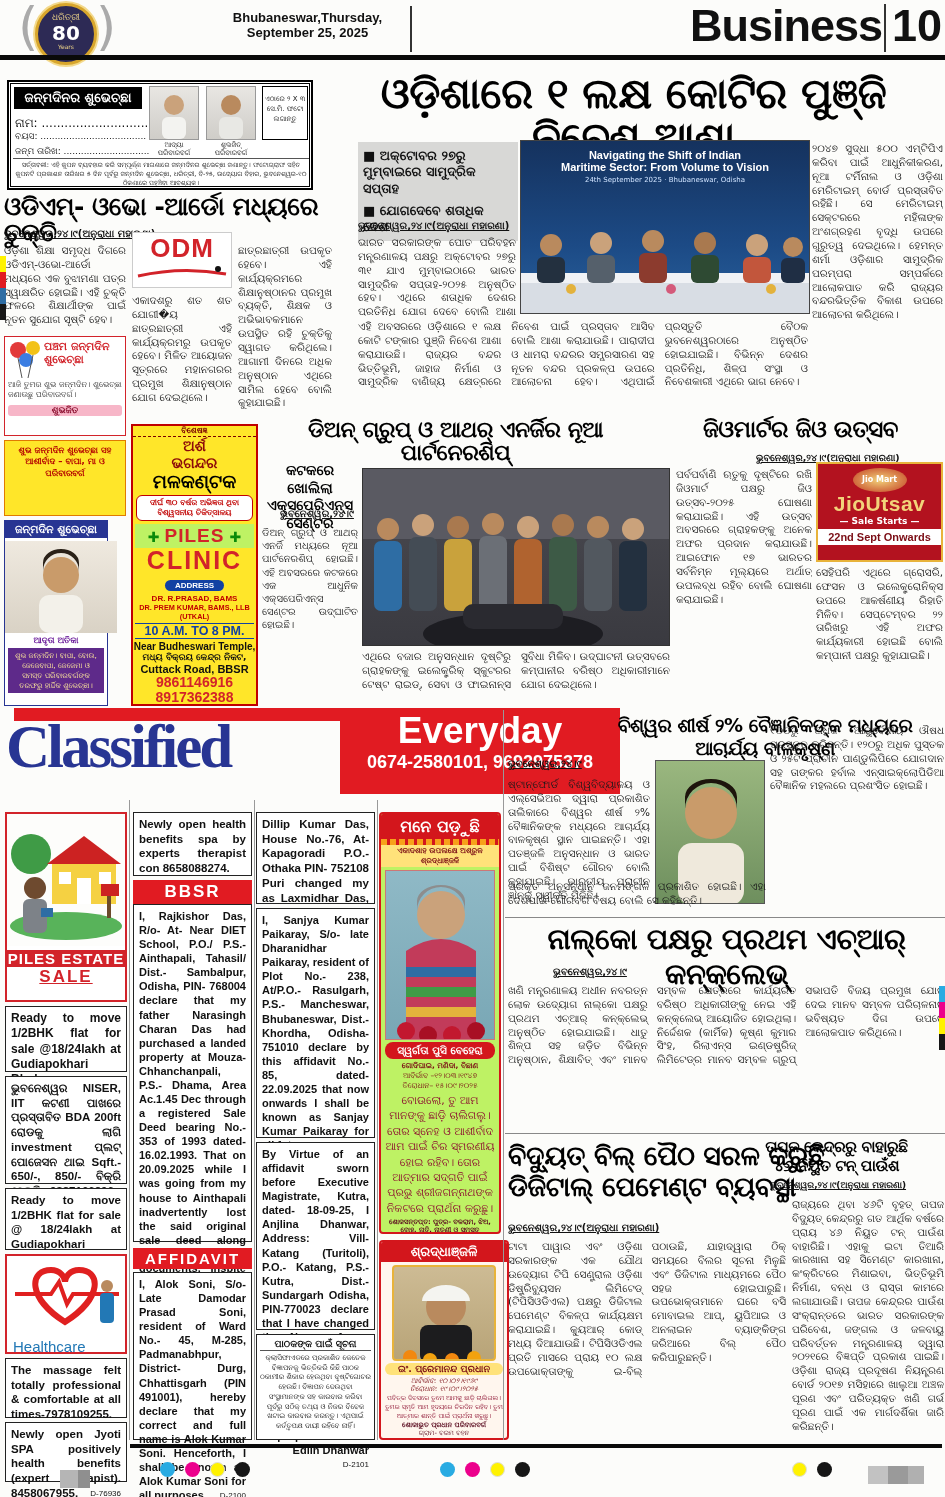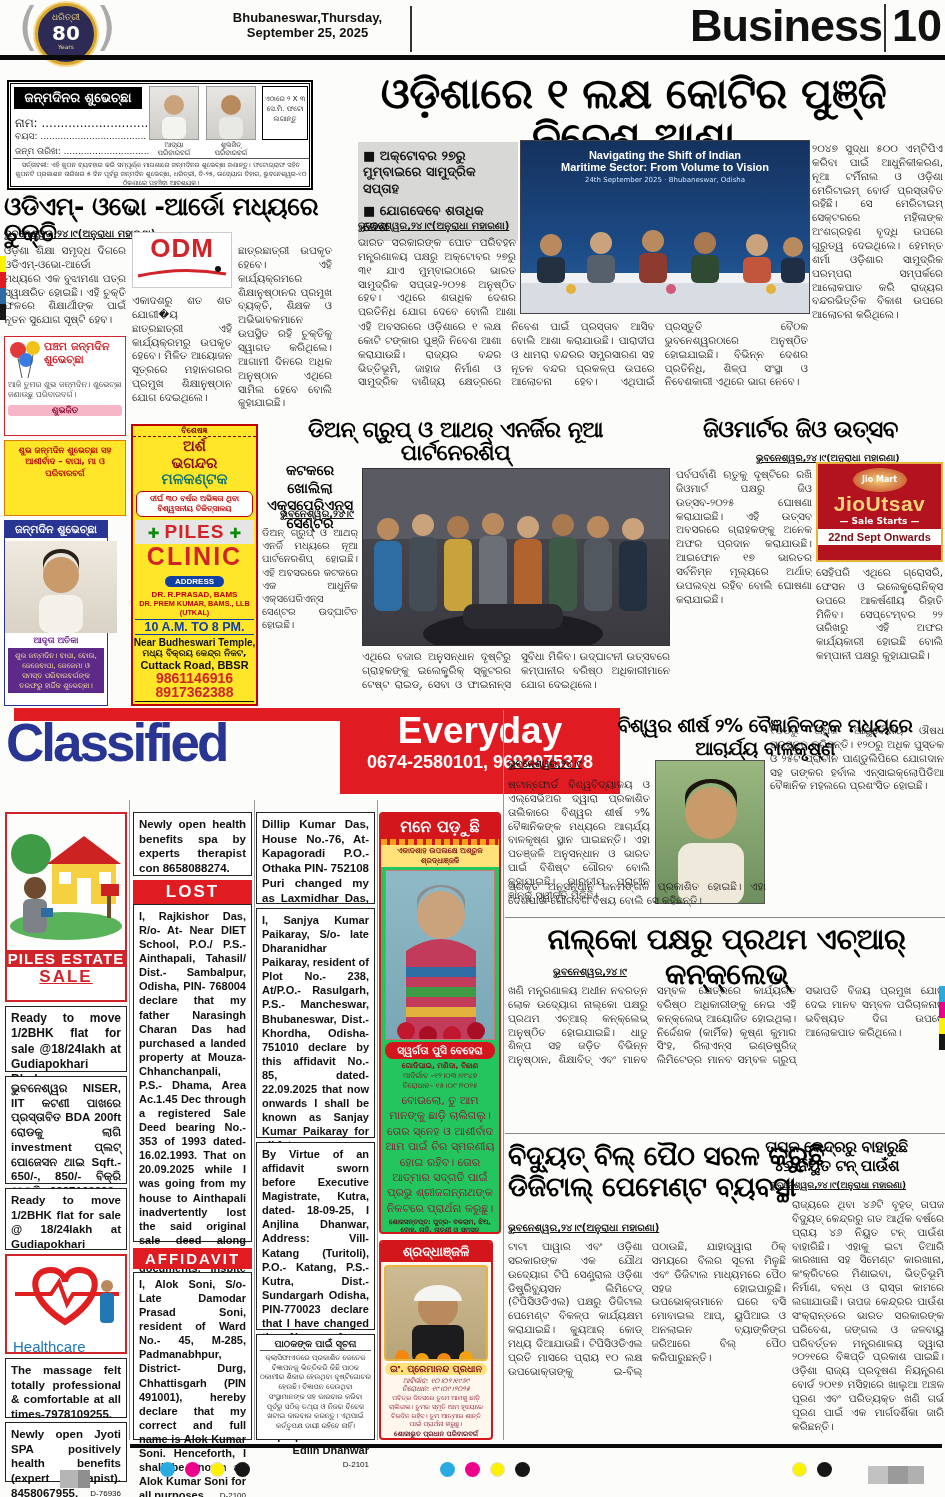--- a/index.html
+++ b/index.html
@@ -15,21 +15,21 @@
   .byline { font-size:10px; font-weight:bold; text-decoration:underline; color:#111; }
   .rule { background:#0a0a0a; }
   .vline { background:#999; width:1px; }
   .hline { background:#888; height:1px; }
   .box { border:1.5px solid #222; background:#fff; padding:4px 5px; }
   .cls-ad { font-family:"Liberation Sans", sans-serif; font-size:12px; font-weight:bold;
             line-height:1.28; text-align:justify; }
   .dnum { font-size:8px; font-weight:normal; float:right; margin-top:3px; }
   .red-hdr { background:#e11b22; color:#fff; font-family:"Liberation Sans", sans-serif;
              font-weight:bold; font-size:17px; text-align:center; letter-spacing:2px; padding:2px 0; }
-  .obit-card { border:2.5px solid #d3161c; border-radius:4px; overflow:hidden; background:#22c55e; }
+  .obit-card { border:2.5px solid #d3161c; border-radius:4px; overflow:hidden; background:#bef264; }
   .dot { width:15px; height:15px; border-radius:50%; display:inline-block; margin-right:5px; }
   .gray-patch { display:inline-block; height:18px; }
   .subhd { font-weight:bold; font-size:14px; line-height:1.25; text-align:center; color:#000; }
 </style>
 </head>
 <body>
 
 <div class="page">
 
   <div class="abs" style="left:18px;top:2px;width:100px;height:54px;">
@@ -154,23 +154,23 @@
       </svg>
     </div>
     <div style="text-align:center;font-size:8.5px;font-weight:bold;color:#6a1b9a;margin-top:2px;">ଆଦୃତା ଅତିକା</div>
     <div style="margin:2px 3px;background:#5e2a8a;color:#ffe99b;font-size:7.3px;padding:3px;line-height:1.35;text-align:center;">ଶୁଭ ଜନ୍ମଦିନ। ବାପା, ବୋଉ, ଜେଜେବାପା, ଜେଜେମା ଓ ସମସ୍ତ ପରିବାରବର୍ଗଙ୍କ ତରଫରୁ ହାର୍ଦ୍ଦିକ ଶୁଭେଚ୍ଛା।</div>
   </div>
 
   <div class="abs" style="left:131px;top:424px;width:127px;height:282px;background:#ffe629;border:2px solid #c00000;text-align:center;overflow:hidden;">
     <div style="font-size:8px;color:#7a0000;font-weight:bold;border-bottom:1px dashed #7a0000;">ବିଶେଷଜ୍ଞ</div>
     <div style="color:#8c0a0a;font-weight:bold;font-size:15px;line-height:1.1;margin-top:1px;">ଅର୍ଶ</div>
     <div style="color:#8c0a0a;font-weight:bold;font-size:15px;line-height:1.1;">ଭଗନ୍ଦର</div>
-    <div style="color:#0f766e;font-weight:bold;font-size:15px;line-height:1.1;">ମଳକଣ୍ଟକ</div>
+    <div style="color:#000000;font-weight:bold;font-size:19px;line-height:1.1;">ମଳକଣ୍ଟକ</div>
     <div style="margin:3px 3px;background:#fff;border:1px solid #c00000;border-radius:6px;color:#c00000;font-size:7.8px;font-weight:bold;padding:2px;line-height:1.3;">ଦୀର୍ଘ ୩୦ ବର୍ଷର ଅଭିଜ୍ଞତା ଥିବା ବିଶ୍ୱସନୀୟ ଚିକିତ୍ସାଳୟ</div>
-    <div style="background:#e5e5e5;margin:0 2px;padding:1px 0;">
+    <div style="background:#bef264;margin:0 2px;padding:1px 0;">
       <span style="color:#0a8a0a;font-size:14px;font-weight:bold;">✚</span>
       <span style="color:#d2232a;font-size:19px;font-weight:bold;font-family:'Liberation Sans',sans-serif;letter-spacing:1px;">PILES</span>
       <span style="color:#0a8a0a;font-size:14px;font-weight:bold;">✚</span>
     </div>
     <div style="color:#d2232a;font-size:25px;font-weight:bold;font-family:'Liberation Sans',sans-serif;letter-spacing:2px;line-height:1;">CLINIC</div>
     <div style="display:inline-block;background:#1241a3;color:#fff;font-size:8px;font-weight:bold;border-radius:8px;padding:1px 10px;margin-top:2px;font-family:'Liberation Sans',sans-serif;">ADDRESS</div>
     <div style="color:#c00000;font-size:8px;font-weight:bold;font-family:'Liberation Sans',sans-serif;margin-top:2px;">DR. R.PRASAD, BAMS</div>
     <div style="color:#c00000;font-size:7.3px;font-weight:bold;font-family:'Liberation Sans',sans-serif;">DR. PREM KUMAR, BAMS., LLB (UTKAL)</div>
     <div style="color:#1241a3;font-size:12.5px;font-weight:bold;font-family:'Liberation Sans',sans-serif;border-top:1.5px solid #1241a3;border-bottom:1.5px solid #1241a3;margin:2px 2px;">10 A.M. TO 8 PM.</div>
     <div style="font-size:10px;font-weight:bold;font-family:'Liberation Sans',sans-serif;">Near Budheswari Temple,</div>
@@ -222,21 +222,21 @@
   <div class="abs news" style="left:676px;top:468px;width:136px;height:238px;overflow:hidden;">ପର୍ବପର୍ବାଣି ଋତୁକୁ ଦୃଷ୍ଟିରେ ରଖି ଜିଓମାର୍ଟ ପକ୍ଷରୁ ଜିଓ ଉତ୍ସବ-୨୦୨୫ ଘୋଷଣା କରାଯାଇଛି। ଏହି ଉତ୍ସବ ଅବସରରେ ଗ୍ରାହକଙ୍କୁ ଅନେକ ଅଫର ପ୍ରଦାନ କରାଯାଉଛି। ଆଇଫୋନ ୧୭ ଭାରତର ସର୍ବନିମ୍ନ ମୂଲ୍ୟରେ ଅର୍ଥାତ୍ ଉପଲବ୍ଧ ରହିବ ବୋଲି ଘୋଷଣା କରାଯାଇଛି।</div>
   <div class="abs" style="left:816px;top:462px;width:127px;height:100px;background:#b3121f;border:2px solid #e8b33a;text-align:center;overflow:hidden;">
     <div style="margin:4px auto 0;width:54px;height:24px;border-radius:50%;background:radial-gradient(#f2d37a,#c23b22);color:#fff;font-size:8px;font-weight:bold;line-height:24px;">Jio Mart</div>
     <div style="color:#f2d37a;font-size:21px;font-weight:bold;font-family:'Liberation Sans',sans-serif;letter-spacing:0.5px;">JioUtsav</div>
     <div style="color:#fff;font-size:9px;font-weight:bold;">— <span>Sale Starts</span> —</div>
     <div style="margin-top:3px;background:#fff;color:#7a0c14;font-size:11px;font-weight:bold;font-family:'Liberation Sans',sans-serif;padding:2px 0;">22nd Sept Onwards</div>
   </div>
   <div class="abs news" style="left:816px;top:566px;width:127px;height:140px;overflow:hidden;">ସେହିପରି ଏଥିରେ ଗ୍ରୋସରି, ଫେସନ ଓ ଇଲେକ୍ଟ୍ରୋନିକ୍ସ ଉପରେ ଆକର୍ଷଣୀୟ ରିହାତି ମିଳିବ। ସେପ୍ଟେମ୍ବର ୨୨ ତାରିଖରୁ ଏହି ଅଫର କାର୍ଯ୍ୟକାରୀ ହୋଇଛି ବୋଲି କମ୍ପାନୀ ପକ୍ଷରୁ କୁହାଯାଇଛି।</div>
 
   <div class="abs" style="left:14px;top:708px;width:606px;height:13px;background:#e11b22;"></div>
-  <div class="abs" style="left:6px;top:712px;width:340px;font-family:Liberation Sans, sans-serif;font-size:53px;font-weight:bold;color:#283593;letter-spacing:-3px;">Classified</div>
+  <div class="abs" style="left:6px;top:712px;width:340px;font-family:Liberation Serif, serif;font-size:61px;font-weight:bold;color:#283593;letter-spacing:-3px;">Classified</div>
   <div class="abs" style="left:340px;top:708px;width:280px;height:86px;background:#e11b22;color:#fff;text-align:center;">
     <div style="font-family:'Liberation Sans',sans-serif;font-size:37px;font-weight:bold;margin-top:2px;">Everyday</div>
     <div style="font-family:'Liberation Sans',sans-serif;font-size:18px;font-weight:bold;">0674-2580101, 9692975378</div>
   </div>
 
   <div class="abs hl" style="left:585px;top:714px;width:360px;font-size:19px;text-align:center;">ବିଶ୍ୱର ଶୀର୍ଷ ୨% ବୈଜ୍ଞାନିକଙ୍କ ମଧ୍ୟରେ ଆଚାର୍ଯ୍ୟ ବାଳକୃଷ୍ଣ</div>
   <div class="abs byline" style="left:508px;top:758px;width:140px;">ଭୁବନେଶ୍ୱର,୨୪।୯</div>
   <div class="abs news" style="left:508px;top:778px;width:142px;height:126px;overflow:hidden;">ଷ୍ଟାନ୍‌ଫୋର୍ଡ ବିଶ୍ୱବିଦ୍ୟାଳୟ ଓ ଏଲ୍‌ସେଭିଅର ଦ୍ୱାରା ପ୍ରକାଶିତ ତାଲିକାରେ ବିଶ୍ୱର ଶୀର୍ଷ ୨% ବୈଜ୍ଞାନିକଙ୍କ ମଧ୍ୟରେ ଆଚାର୍ଯ୍ୟ ବାଳକୃଷ୍ଣ ସ୍ଥାନ ପାଇଛନ୍ତି। ଏହା ପତଞ୍ଜଳି ଅନୁସନ୍ଧାନ ଓ ଭାରତ ପାଇଁ ବିଶିଷ୍ଟ ଗୌରବ ବୋଲି କୁହାଯାଇଛି। ଭାରତୀୟ ପ୍ରାଚୀନ ଜ୍ଞାନକୁ ସ୍ୱୀକୃତି ମିଳିଛି।</div>
   <div class="abs" style="left:655px;top:760px;width:110px;height:144px;background:linear-gradient(#9ab77f,#6e8f5e);border:1px solid #555;overflow:hidden;">
     <svg width="110" height="144">
@@ -308,21 +308,21 @@
   <div class="abs box cls-ad" style="left:5px;top:1358px;width:122px;height:60px;font-size:11.5px;">
     <span>The massage felt totally professional &amp; comfortable at all times-7978109255.</span><span class="dnum">D-76495</span>
   </div>
   <div class="abs box cls-ad" style="left:5px;top:1422px;width:122px;height:60px;font-size:11.5px;">
     <span>Newly open Jyoti SPA positively health benefits (expert therapist). 8458067955.</span><span class="dnum">D-76936</span>
   </div>
 
   <div class="abs box cls-ad" style="left:133px;top:812px;width:119px;height:64px;font-size:11.5px;">
     <span>Newly open health benefits spa by experts therapist con 8658088274.</span><span class="dnum">D-1866</span>
   </div>
-  <div class="abs red-hdr" style="left:133px;top:880px;width:119px;">LOST</div>
+  <div class="abs red-hdr" style="left:133px;top:880px;width:119px;">BBSR</div>
   <div class="abs box cls-ad" style="left:133px;top:904px;width:119px;height:338px;font-size:11px;">
     <span>I, Rajkishor Das, R/o- At- Near DIET School, P.O./ P.S.- Ainthapali, Tahasil/ Dist.- Sambalpur, Odisha, PIN- 768004 declare that my father Narasingh Charan Das had purchased a landed property at Mouza- Chhanchanpali, P.S.- Dhama, Area Ac.1.45 Dec through a registered Sale Deed bearing No.- 353 of 1993 dated- 16.02.1993. That on 20.09.2025 while I was going from my house to Ainthapali inadvertently lost the said original sale deed along with other property documents. Inspite of my repeated search it could not be traced out. If anybody found kindly contact me Mob. 9938904555 or deposit it at the nearest police station.</span><span class="dnum">D-2107</span>
   </div>
   <div class="abs red-hdr" style="left:133px;top:1248px;width:119px;font-size:15px;">AFFIDAVIT</div>
   <div class="abs box cls-ad" style="left:133px;top:1272px;width:119px;height:168px;font-size:11px;">
     <span>I, Alok Soni, S/o- Late Damodar Prasad Soni, resident of Ward No.- 45, M-285, Padmanabhpur, District- Durg, Chhattisgarh (PIN 491001), hereby declare that my correct and full name is Alok Kumar Soni. Henceforth, I shall be known as Alok Kumar Soni for all purposes.</span><span class="dnum">D-2100</span>
   </div>
 
   <div class="abs box cls-ad" style="left:256px;top:812px;width:119px;height:92px;font-size:11.5px;">
     <span>Dillip Kumar Das, House No.-76, At- Kapagoradi P.O.-Othaka PIN- 752108 Puri changed my as Laxmidhar Das, S/o- Jahan Das .</span><span class="dnum">D-2108</span>
@@ -361,21 +361,21 @@
       </svg>
     </div>
     <div style="margin:2px 4px;background:#d3161c;color:#fff;font-size:10.5px;font-weight:bold;text-align:center;border-radius:8px;padding:2px 0;">ସ୍ୱର୍ଗତା ପୁସି ବେହେରା</div>
     <div style="color:#7a0c14;font-size:7.5px;text-align:center;font-weight:bold;">ଗୋଦିଘାଇ, ମଣିଦା, ବିଛାଣ</div>
     <div style="color:#7a0c14;font-size:7.5px;text-align:center;">ଆବିର୍ଭାବ –୧୨।୦୩।୧୯୪୭</div>
     <div style="color:#7a0c14;font-size:7.5px;text-align:center;">ତିରୋଧାନ– ୧୫।୦୯।୨୦୨୫</div>
     <div style="color:#8c1030;font-size:11px;text-align:center;line-height:1.4;padding:2px 4px;">ବୋଉଲୋ, ତୁ ଆମ ମାନଙ୍କୁ ଛାଡ଼ି ଚାଲିଗଲୁ। ତୋର ସ୍ନେହ ଓ ଆଶୀର୍ବାଦ ଆମ ପାଇଁ ଚିର ସ୍ମରଣୀୟ ହୋଇ ରହିବ। ତୋର ଆତ୍ମାର ସଦ୍‌ଗତି ପାଇଁ ପ୍ରଭୁ ଶ୍ରୀଜଗନ୍ନାଥଙ୍କ ନିକଟରେ ପ୍ରାର୍ଥନା କରୁଛୁ।</div>
     <div style="color:#5a0a1e;font-size:6.8px;text-align:center;font-weight:bold;padding:0 4px;">ଶୋକସନ୍ତପ୍ତ: ପୁତ୍ର- ବଳରାମ, ଝିଅ, ବୋହୂ, ନାତି, ନାତୁଣୀ ଓ ସମସ୍ତ ପରିବାରବର୍ଗ</div>
   </div>
 
-  <div class="abs obit-card" style="left:379px;top:1240px;width:114px;height:200px;background:#fff6ee;">
+  <div class="abs obit-card" style="left:379px;top:1240px;width:130px;height:200px;background:#fff6ee;">
     <div style="background:#d3161c;color:#fff;font-size:13px;font-weight:bold;text-align:center;padding:2px 0;">ଶ୍ରଦ୍ଧାଞ୍ଜଳି</div>
     <div style="width:104px;height:96px;margin:3px auto 0;background:linear-gradient(#cdbb94,#b8a478);overflow:hidden;border:2px solid #e8b33a;border-radius:4px;">
       <svg width="104" height="96">
         <circle cx="52" cy="40" r="20" fill="#b98a5e"></circle>
         <path d="M28 34 a24 16 0 0 1 48 0 z" fill="#f4f4f0"></path>
         <rect x="26" y="58" width="52" height="38" rx="8" fill="#1c1c1e"></rect>
         <g>
             <circle cx="16" cy="90" r="7" fill="#f2880f"></circle>
             <circle cx="36" cy="93" r="7" fill="#f2a githubf" fill-opacity="0"></circle>
             <circle cx="36" cy="93" r="7" fill="#f2a20f"></circle>

